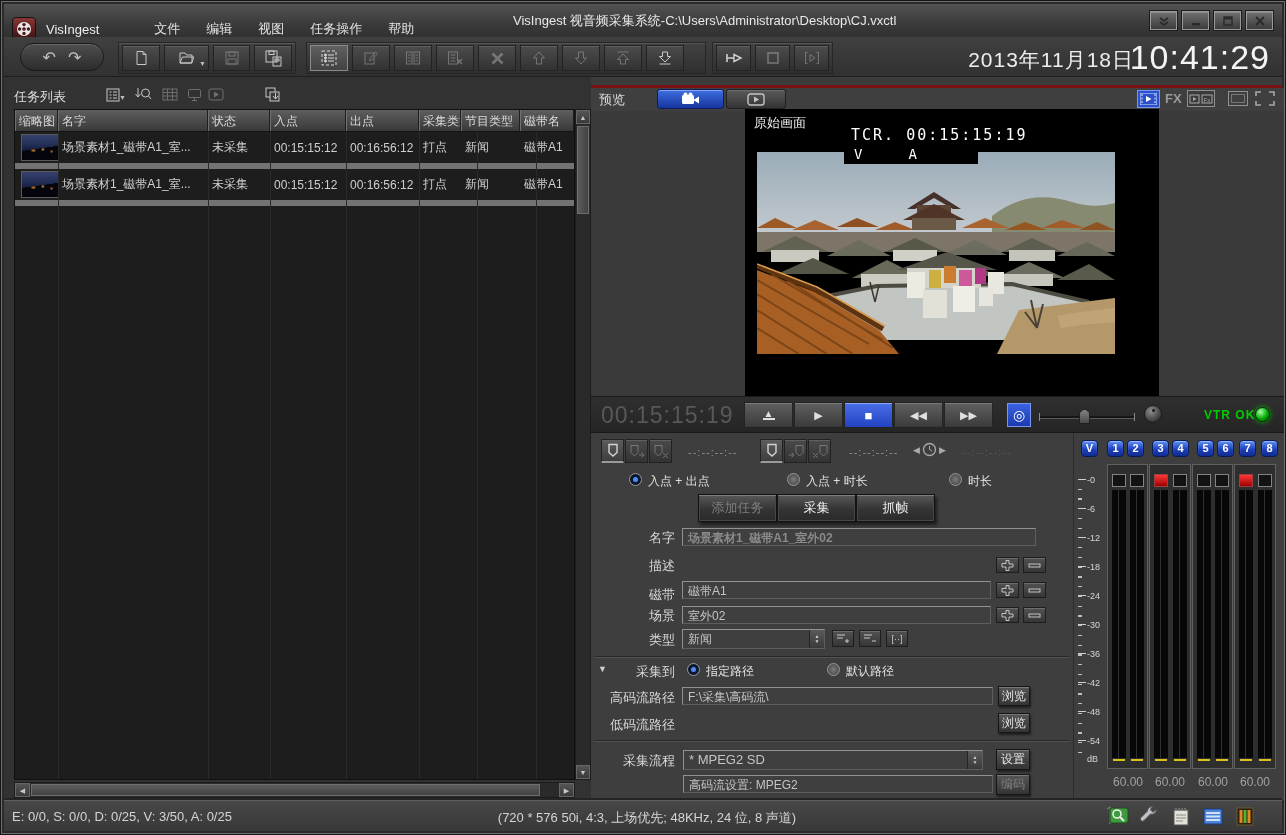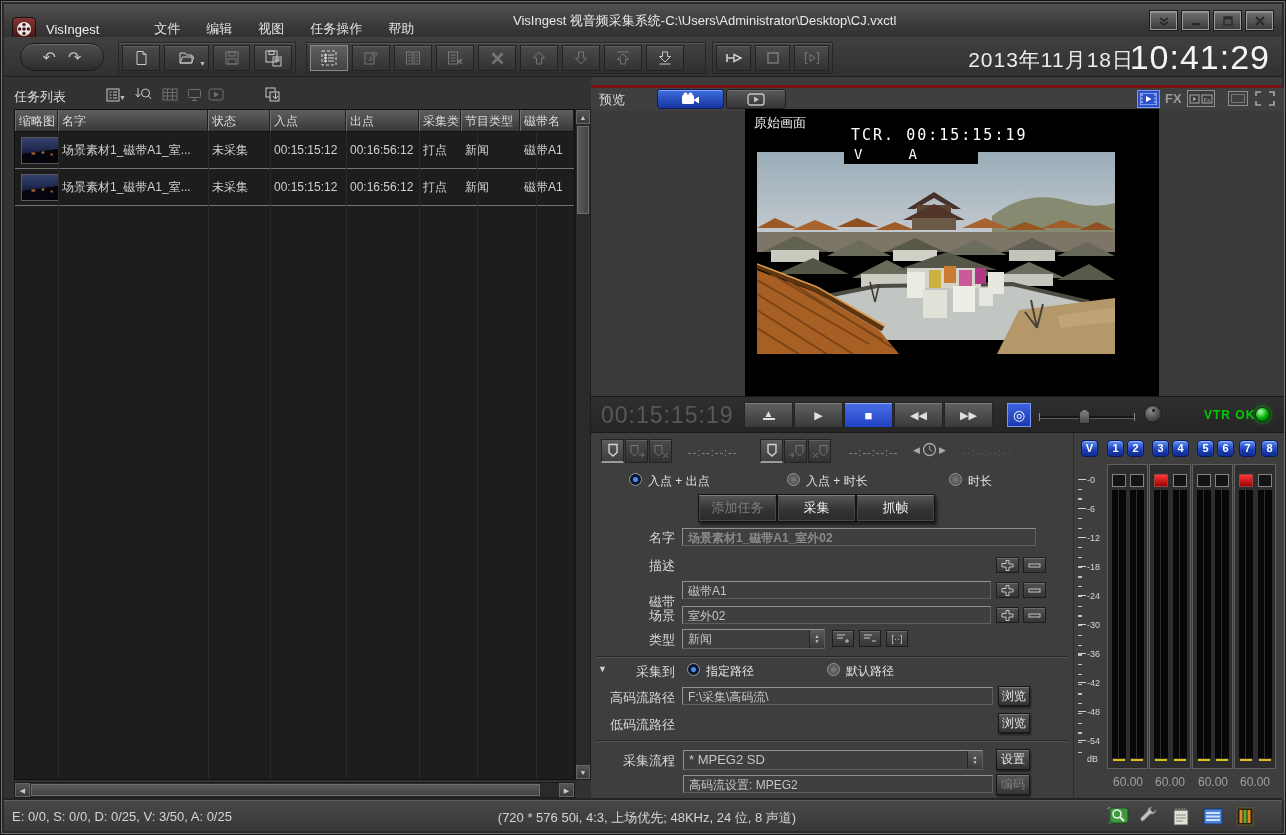--- a/index.html
+++ b/index.html
@@ -51,21 +51,21 @@
 .tp-title { position:absolute; left:10px; top:11px; font-size:13px; color:#dcdcdc; }
 .tp-ic { position:absolute; top:8px; width:22px; height:19px; display:flex; align-items:center; justify-content:center;
   background:transparent; }
 .tp-ic.dim svg { opacity:.4; }
 
 #table { position:absolute; left:10px; top:32px; right:16px; bottom:20px;
   background:#1d1d1d; border:1px solid #101010; }
 #thead { display:flex; height:22px; background:linear-gradient(#5e5e5e,#393939);
   border-bottom:1px solid #141414; font-size:12px; color:#dadada; }
 .th { padding:3px 4px; border-right:1px solid #1f1f1f; box-shadow:inset 1px 0 0 #707070; white-space:nowrap; overflow:hidden; }
-.tr { display:flex; height:37px; border-bottom:1px solid #737373; align-items:center; font-size:12px; color:#cfcfcf; }
+.tr { display:flex; height:37px; border-bottom:6px solid #737373; align-items:center; font-size:12px; color:#cfcfcf; }
 .td { padding:0 4px; white-space:nowrap; overflow:hidden; }
 .c0{width:43px;} .c1{width:150px;} .c2{width:62px;} .c3{width:76px;} .c4{width:73px;} .c5{width:42px;} .c6{width:59px;} .c7{flex:1;}
 .thumb { width:40px; height:27px; margin-left:2px; border:1px solid #5a5a5a;
   background:
     radial-gradient(3px 2px at 30% 62%, #e08030, rgba(0,0,0,0)),
     radial-gradient(2px 2px at 55% 58%, #d0a040, rgba(0,0,0,0)),
     radial-gradient(2px 2px at 78% 66%, #c06020, rgba(0,0,0,0)),
     linear-gradient(172deg, rgba(0,0,0,0) 52%, #05060d 53%),
     linear-gradient(180deg, #35426e 0%, #232d54 40%, #131834 65%, #0a0d1c 100%); }
 #gridlines div { position:absolute; top:22px; bottom:0; width:1px; background:#2a2a2a; }
@@ -696,21 +696,21 @@
       <svg width="13" height="13" viewBox="0 0 13 13">
         <path d="M5 1.5 h3 v3.5 H12 v3 H8 V11.5 H5 V8 H1 V4.5 h4 Z" fill="none" stroke="#c4c4c4"></path>
       </svg>
     </div>
   <div class="pm" style="left:432px; top:124px;">
       <svg width="13" height="13" viewBox="0 0 13 13">
         <rect x="1" y="5" width="11" height="3" fill="none" stroke="#c4c4c4"></rect>
       </svg>
     </div>
 
-  <span class="flabel" style="top:160px;">磁带</span>
+  <span class="flabel" style="top:153px;">磁带</span>
   <div class="inp" style="left:91px; top:148px; width:309px;">磁带A1</div>
   <div class="pm" style="left:405px; top:149px;">
       <svg width="13" height="13" viewBox="0 0 13 13">
         <path d="M5 1.5 h3 v3.5 H12 v3 H8 V11.5 H5 V8 H1 V4.5 h4 Z" fill="none" stroke="#c4c4c4"></path>
       </svg>
     </div>
   <div class="pm" style="left:432px; top:149px;">
       <svg width="13" height="13" viewBox="0 0 13 13">
         <rect x="1" y="5" width="11" height="3" fill="none" stroke="#c4c4c4"></rect>
       </svg>

